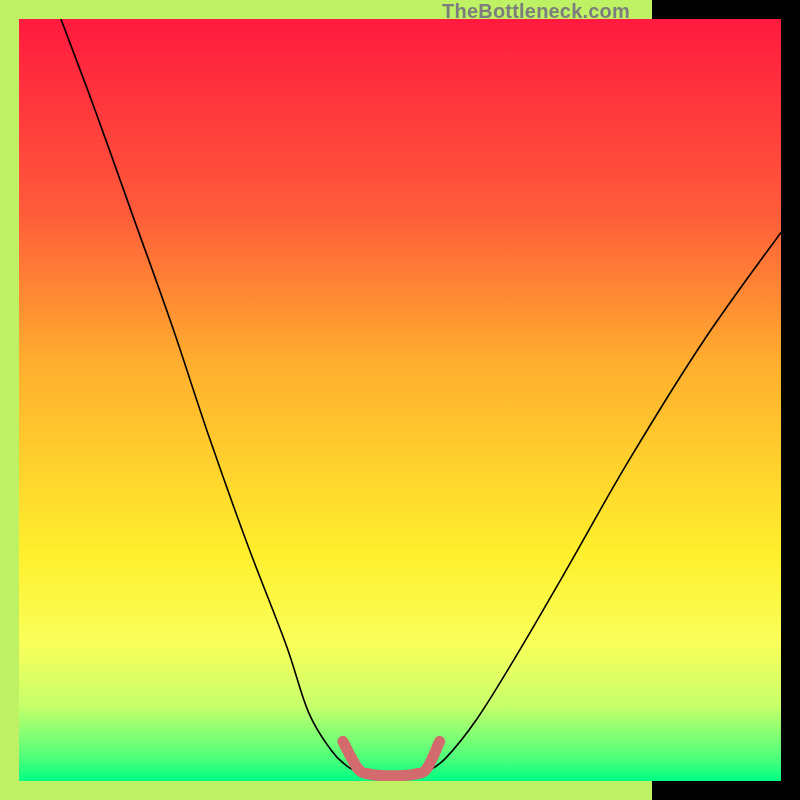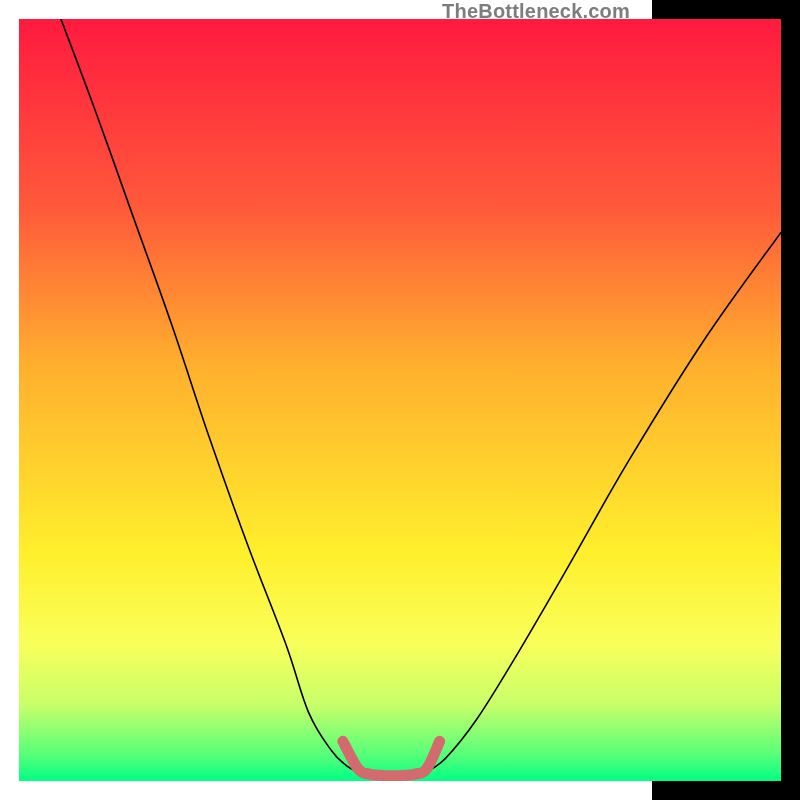--- a/index.html
+++ b/index.html
@@ -8,21 +8,21 @@
     width: 800px;
     height: 800px;
     background: #000;
     overflow: hidden;
     font-family: Arial, Helvetica, sans-serif;
   }
   .stage {
     position: relative;
     width: 652px;
     height: 800px;
-    background: #ffffff;
+    background: #bef264;
   }
   .plot-area {
     position: absolute;
     left: 19px;
     top: 19px;
     width: 762px;
     height: 762px;
     overflow: hidden;
   }
   .plot-area svg {

